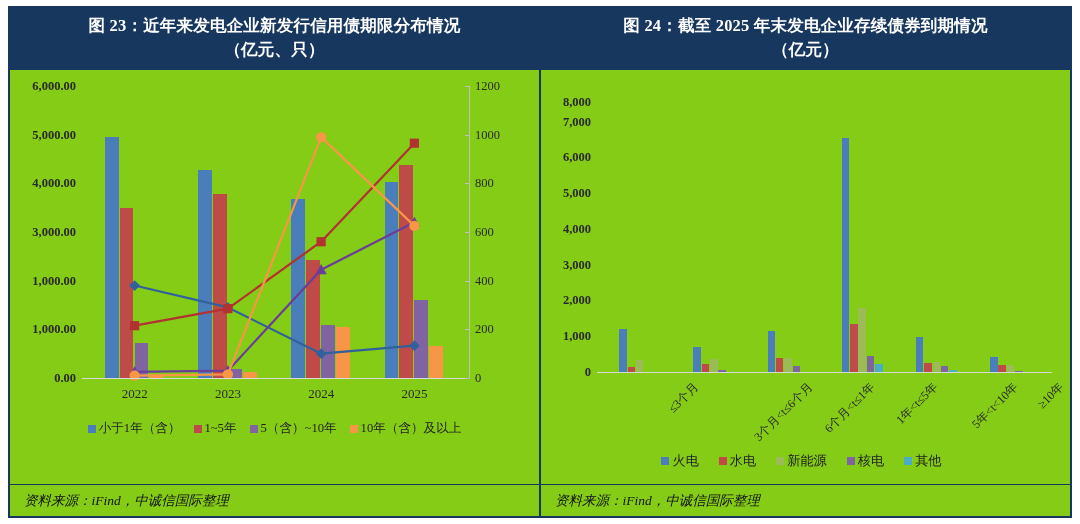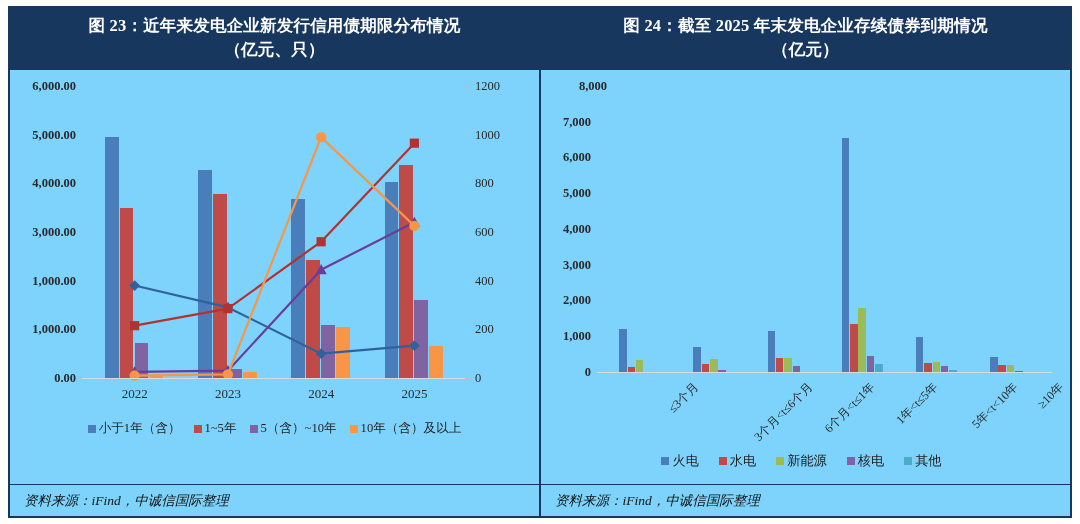--- a/index.html
+++ b/index.html
@@ -4,21 +4,21 @@
 <style>
   html,body{margin:0;padding:0;}
   body{
     width:1080px;height:524px;background:#ffffff;
     font-family:"Liberation Serif",serif;
     -webkit-font-smoothing:antialiased;
   }
   .page{position:relative;width:1080px;height:524px;box-sizing:border-box;padding:6px 8px;}
   .grid{display:flex;width:1064px;height:512px;gap:0;}
   .panel{position:relative;width:532px;height:512px;box-sizing:border-box;
-         border:2px solid #17375e;display:flex;flex-direction:column;background:#7dd3fc;}
+         border:2px solid #17375e;display:flex;flex-direction:column;background:#84cc16;}
   .panel.left{border-right-width:1px;}
   .panel.right{border-left-width:1px;}
 
   .panel-title{
     background:#17375e;color:#ffffff;text-align:center;
     font-weight:bold;font-size:16.5px;line-height:1.45;
     padding:6px 22px 8px 22px;letter-spacing:.2px;
     font-family:"Liberation Serif",serif;
   }
   .panel-title .l2{display:block;}
@@ -193,21 +193,21 @@
           </div>
           <div class="baseline" style="left: 56px; top: 302px; width: 455px;"></div>
           <div class="axis-label ytick-l" style="left: 0px; width: 50px; top: 302px;">0</div>
           <div class="axis-label ytick-l" style="left: 0px; width: 50px; top: 266.25px;">1,000</div>
           <div class="axis-label ytick-l" style="left: 0px; width: 50px; top: 230.5px;">2,000</div>
           <div class="axis-label ytick-l" style="left: 0px; width: 50px; top: 194.75px;">3,000</div>
           <div class="axis-label ytick-l" style="left: 0px; width: 50px; top: 159px;">4,000</div>
           <div class="axis-label ytick-l" style="left: 0px; width: 50px; top: 123.25px;">5,000</div>
           <div class="axis-label ytick-l" style="left: 0px; width: 50px; top: 87.5px;">6,000</div>
           <div class="axis-label ytick-l" style="left: 0px; width: 50px; top: 51.75px;">7,000</div>
-          <div class="axis-label ytick-l" style="left: 0px; width: 50px; top: 16px; margin-left: 16px;">8,000</div>
+          <div class="axis-label ytick-l" style="left: 0px; width: 50px; top: 32px;">8,000</div>
           <div class="xtick-rot" style="left: 113.083px; top: 309px;">≤3个月</div>
           <div class="xtick-rot" style="left: 187.25px; top: 309px;">3个月&lt;t≤6个月</div>
           <div class="xtick-rot" style="left: 261.417px; top: 309px;">6个月&lt;t≤1年</div>
           <div class="xtick-rot" style="left: 335.583px; top: 309px;">1年&lt;t≤5年</div>
           <div class="xtick-rot" style="left: 409.75px; top: 309px;">5年&lt;t&lt;10年</div>
           <div class="xtick-rot" style="left: 483.917px; top: 309px;">≥10年</div>
           <div class="legend" style="left: 2px; right: 10px; top: 380px; height: 22px; gap: 20px;">
             <div class="legend-item">
               <span class="swatch" style="background: rgb(74, 126, 187);"></span>
               <span style="font-size: 13.2px;">火电</span>

